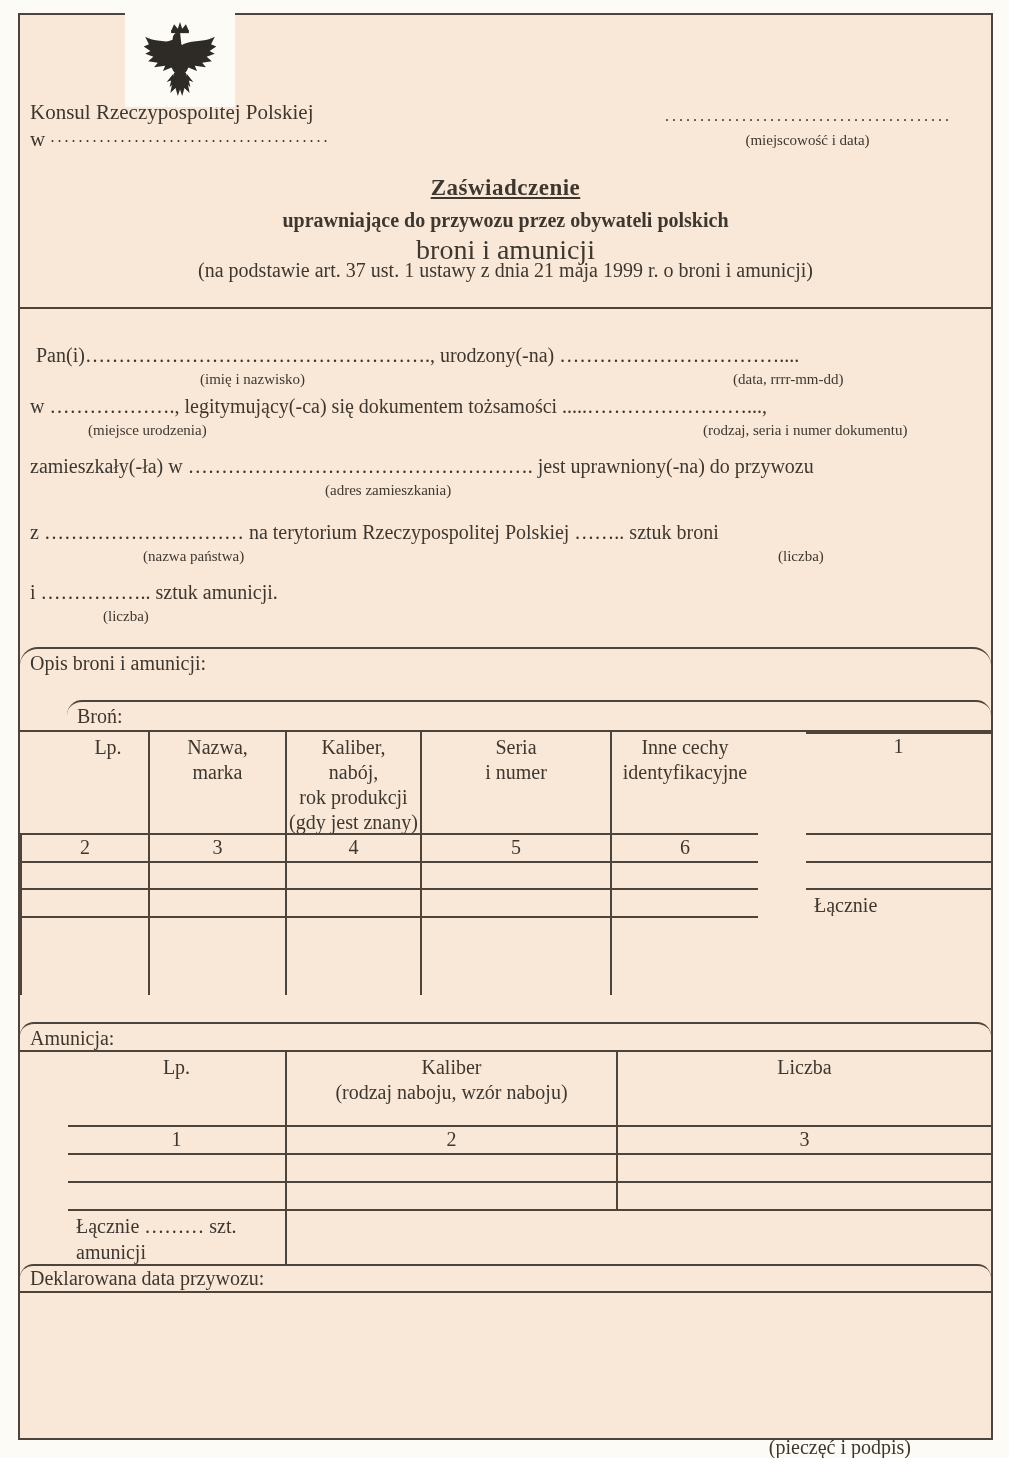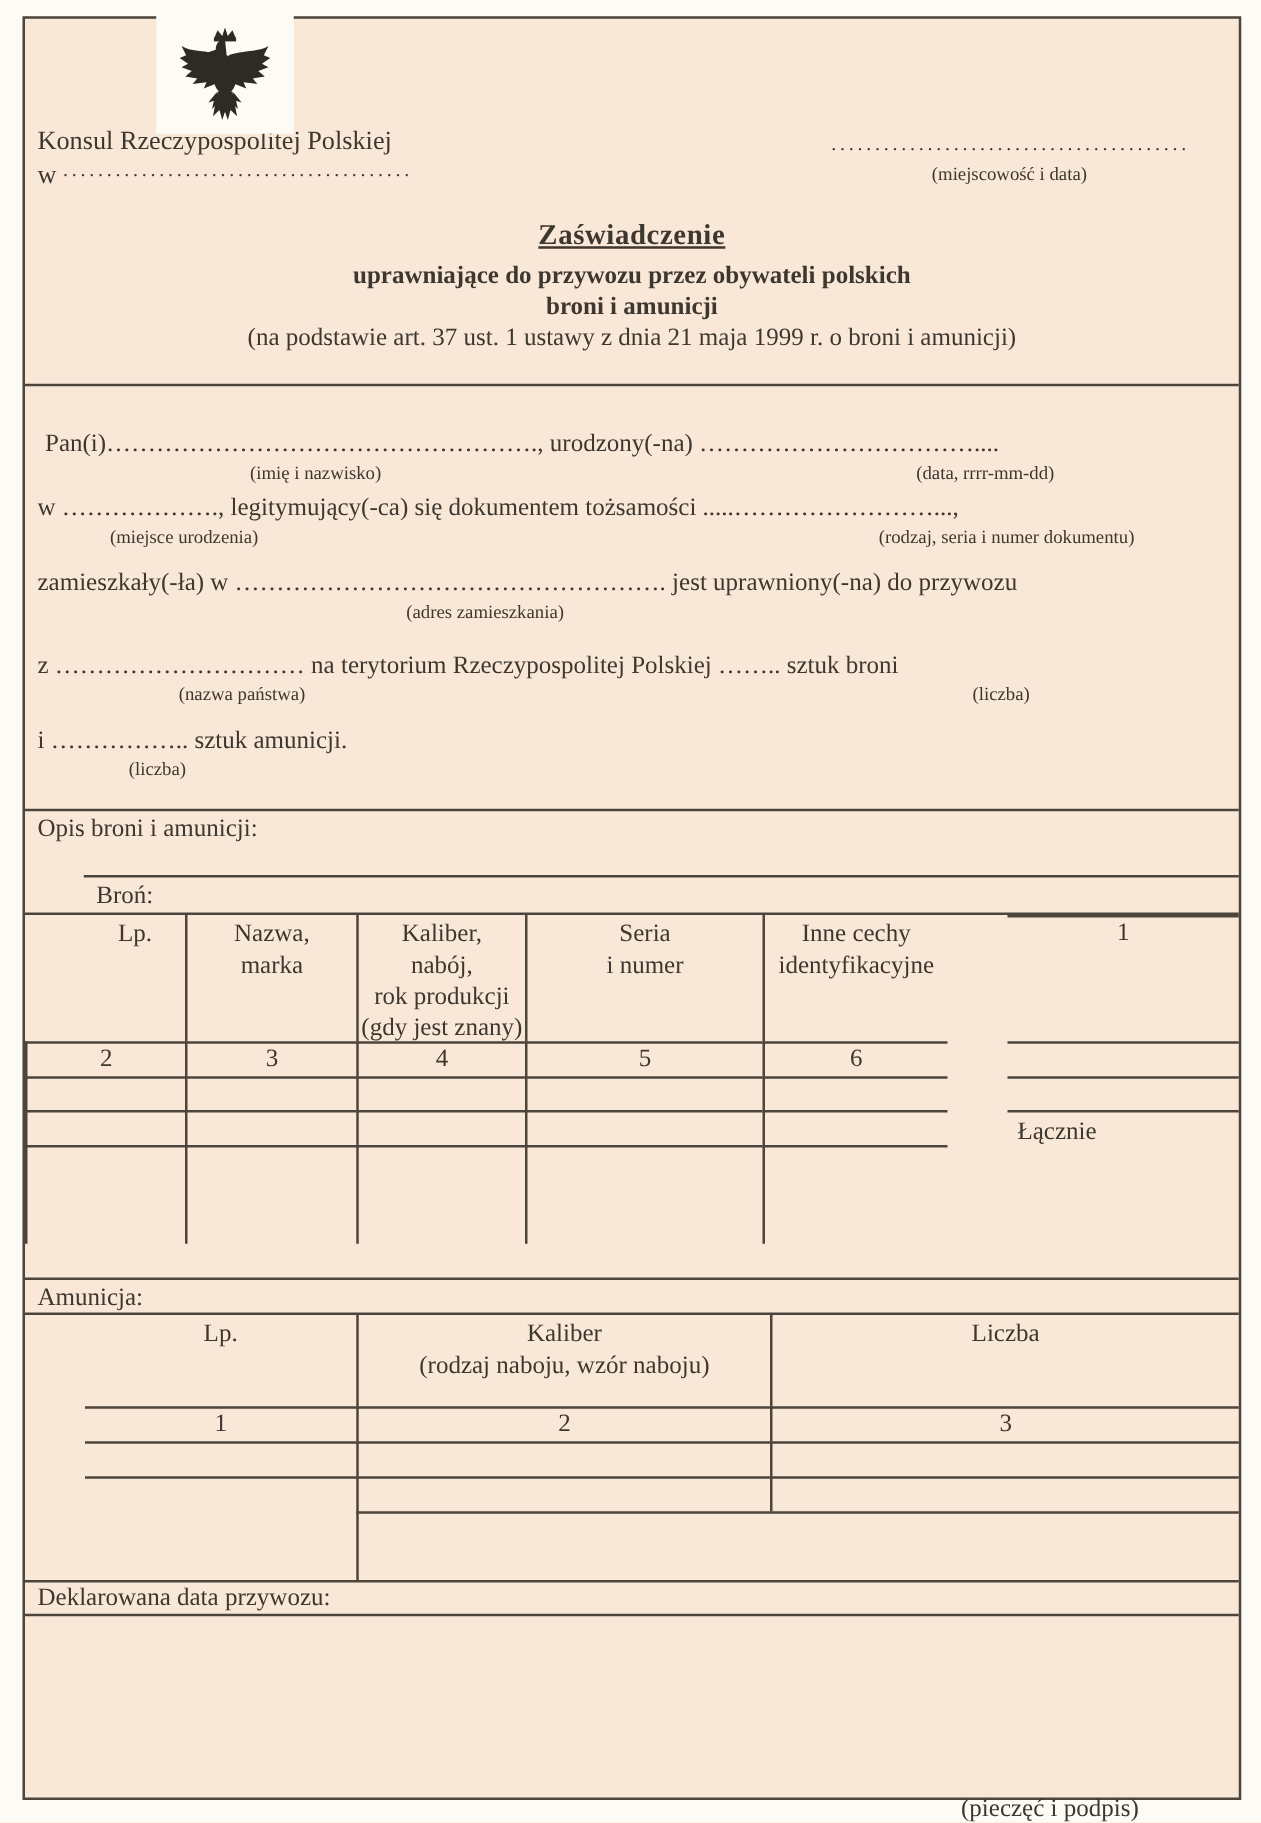--- a/index.html
+++ b/index.html
@@ -25,30 +25,30 @@
   }
   .eagle-svg{width:74px;height:86px;display:block;margin-bottom:2px;}
   .issuer1{position:absolute;left:10px;top:85px;font-size:21px;}
   .issuer2{position:absolute;left:10px;top:112px;font-size:21px;white-space:nowrap;}
   .dots{font-size:16px;letter-spacing:3px;white-space:nowrap;overflow:hidden;display:inline-block;vertical-align:baseline;}
   .place-date-dots{position:absolute;left:645px;top:92px;width:285px;text-align:center;}
   .place-date-label{position:absolute;left:645px;top:117px;width:285px;text-align:center;font-size:15px;}
   .title-line{position:absolute;left:0;width:100%;text-align:center;}
   .t-main{top:160px;font-size:23px;font-weight:bold;letter-spacing:.5px;text-decoration:underline;}
   .t-sub1{top:194px;font-size:20px;font-weight:bold;}
-  .t-sub2{top:219px;font-size:20px;font-weight:bold;}
+  .t-sub2{top:219px;font-size:28px;font-weight:normal;}
   .t-legal{top:244px;font-size:20px;}
 
   
   .sec-body{height:340px;font-size:20px;}
   .bline{position:absolute;left:10px;right:12px;white-space:nowrap;overflow:hidden;}
   .sublabel{position:absolute;font-size:15px;white-space:nowrap;}
 
   
-  .label-row{font-size:20px;padding:3px 10px;box-sizing:border-box;}
+  .label-row{font-size:20px;padding:3px 10px;box-sizing:border-box;border-radius:18px;}
   .sec-opis{height:53px;}
   .sec-bron-label{height:30px;margin-left:47px;}
   .sec-am-label{height:28px;margin-top:27px;}
   .sec-deklarowana{height:27px;}
 
   
   .sec-bron-table{height:265px;}
   .bron-grid{
     display:grid;width:971px;
     grid-template-columns:128px 137px 135px 190px 148px 233px;
@@ -196,20 +196,22 @@
       <div class="cell ncell">3</div>
 
       <div class="cell nl"></div>
       <div class="cell"></div>
       <div class="cell"></div>
 
       <div class="cell nl"></div>
       <div class="cell"></div>
       <div class="cell"></div>
 
+      <div class="cell nl tcell">Łącznie ……… szt.
+amunicji</div>
       <div class="cell span2"></div>
     </div>
   </div>
 
   <div class="sec sec-deklarowana label-row" style="padding-top:1px">Deklarowana data przywozu:</div>
 
   <div class="sec sec-final">
     <span class="signature">(pieczęć i podpis)</span>
   </div>
 

